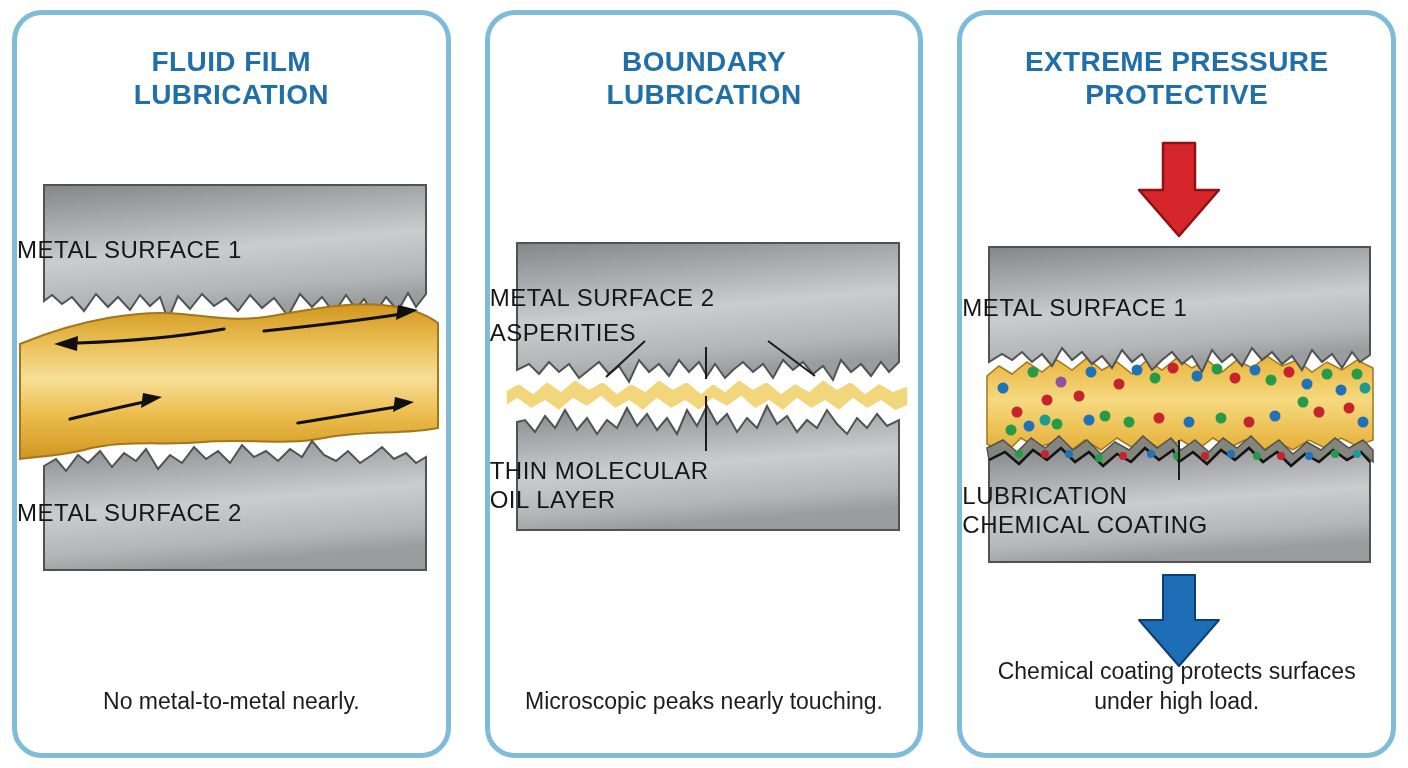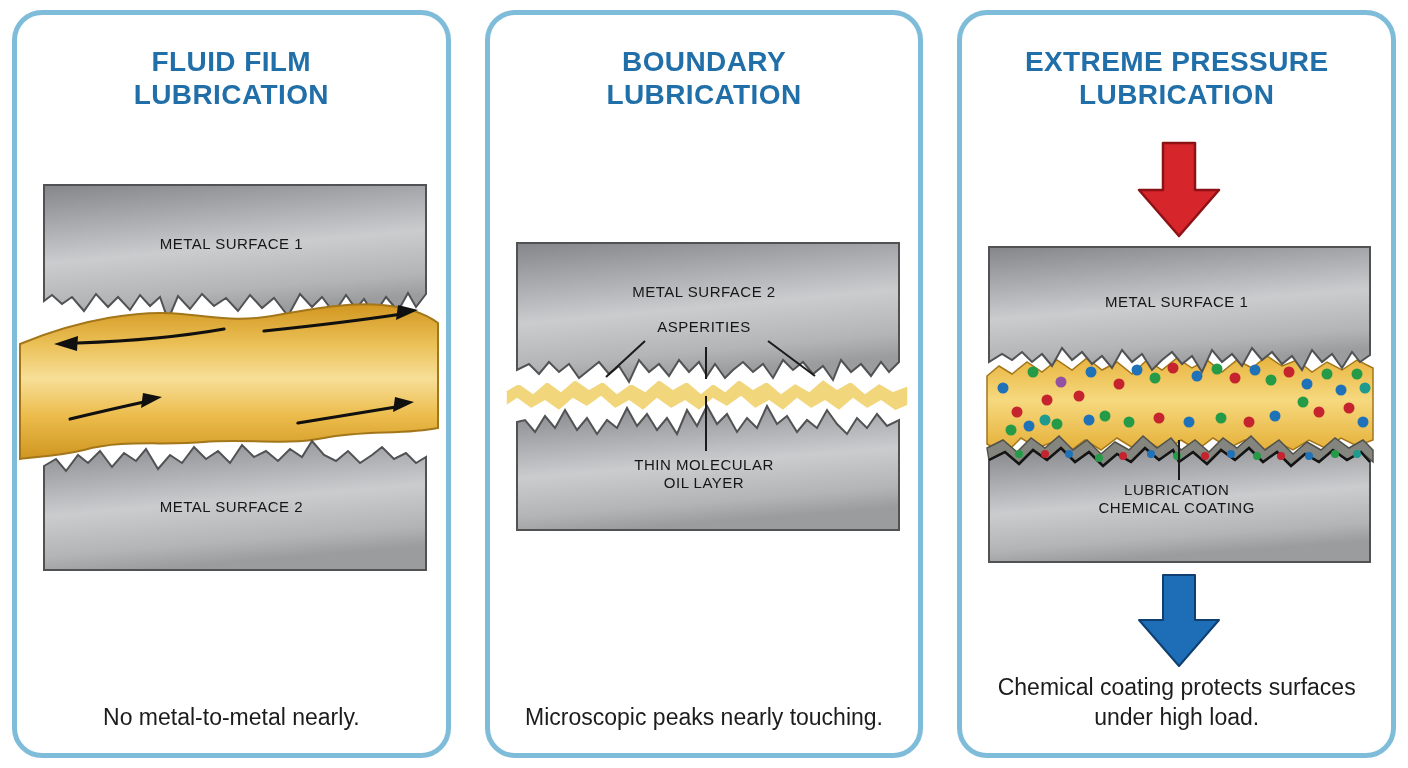--- a/index.html
+++ b/index.html
@@ -16,24 +16,24 @@
   }
   *{box-sizing:border-box}
   html,body{margin:0;padding:0;width:1408px;height:768px;background:#ffffff;
     font-family:"Liberation Sans",sans-serif;color:var(--text-color);overflow:hidden}
   .wrap{display:flex;gap:34px;padding:10px 12px;width:1408px;height:768px}
   .panel{position:relative;flex:1;border:5px solid var(--border-color);
     border-radius:30px;background:#fff}
   .title{position:absolute;top:30px;left:0;right:0;margin:0;text-align:center;
     font-size:28px;line-height:1.18;font-weight:700;letter-spacing:.4px;
     color:var(--title-color);white-space:pre-line}
-  .lbl{position:absolute;left:0;right:0;text-align:center;font-size:15px;
+  .lbl{position:absolute;left:0;right:0;font-size:24px;
     line-height:1.22;letter-spacing:.5px;color:#161616;white-space:pre-line;
     pointer-events:none}
-  .caption{position:absolute;bottom:20px;left:0;right:0;margin:0;text-align:center;
+  .caption{position:absolute;bottom:20px;left:0;right:0;margin:16px;text-align:center;
     font-size:23px;line-height:1.3;color:var(--text-color);white-space:pre-line}
   svg.diagram{position:absolute;left:-5px;top:-5px;width:445px;height:748px;
     pointer-events:none}
   .metal{fill:url(#metalGrad);stroke:#515254;stroke-width:2}
   .arrowline{fill:none;stroke:#101010;stroke-width:3.2;stroke-linecap:round}
   .arrowhead{fill:#101010}
   .ptr{stroke:#1b1b1b;stroke-width:2;fill:none}
   .dotr{fill:var(--dot-red)} .dotg{fill:var(--dot-green)} .dotb{fill:var(--dot-blue)}
   .dotp{fill:var(--dot-purple)} .dott{fill:var(--dot-teal)}
 </style>
@@ -163,21 +163,21 @@
           <circle class="dotg" cx="300" cy="446" r="4"></circle>
         <circle class="dotr" cx="324" cy="446" r="4"></circle>
           <circle class="dotb" cx="352" cy="446" r="4"></circle>
         <circle class="dotg" cx="378" cy="444" r="4"></circle>
           <circle class="dott" cx="400" cy="444" r="4"></circle>
       </g>
       <path class="ptr" d="M222,430 L222,470"></path>
       <polygon points="206,565 238,565 238,610 262,610 222,656 182,610 206,610" fill="var(--blue-arrow)" stroke="#0f3f70" stroke-width="2" stroke-linejoin="round"></polygon>
     </svg>
     <h2 class="title">EXTREME PRESSURE
-LUBRICATION</h2>
+PROTECTIVE</h2>
     <div class="lbl" style="top:278px">METAL SURFACE 1</div>
     <div class="lbl" style="top:466px">LUBRICATION
 CHEMICAL COATING</div>
     <p class="caption">Chemical coating protects surfaces
 under high load.</p>
   </section>
 
 </div>
 
 </body></html>

